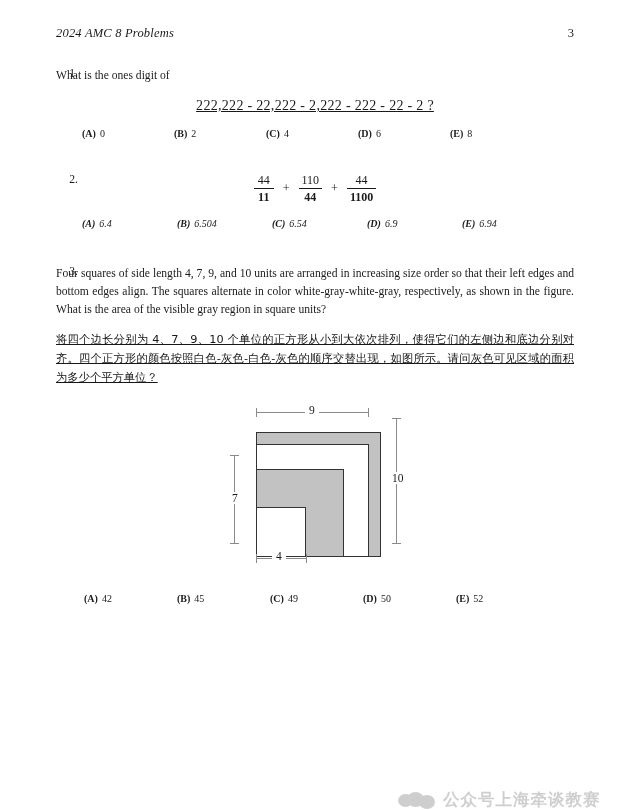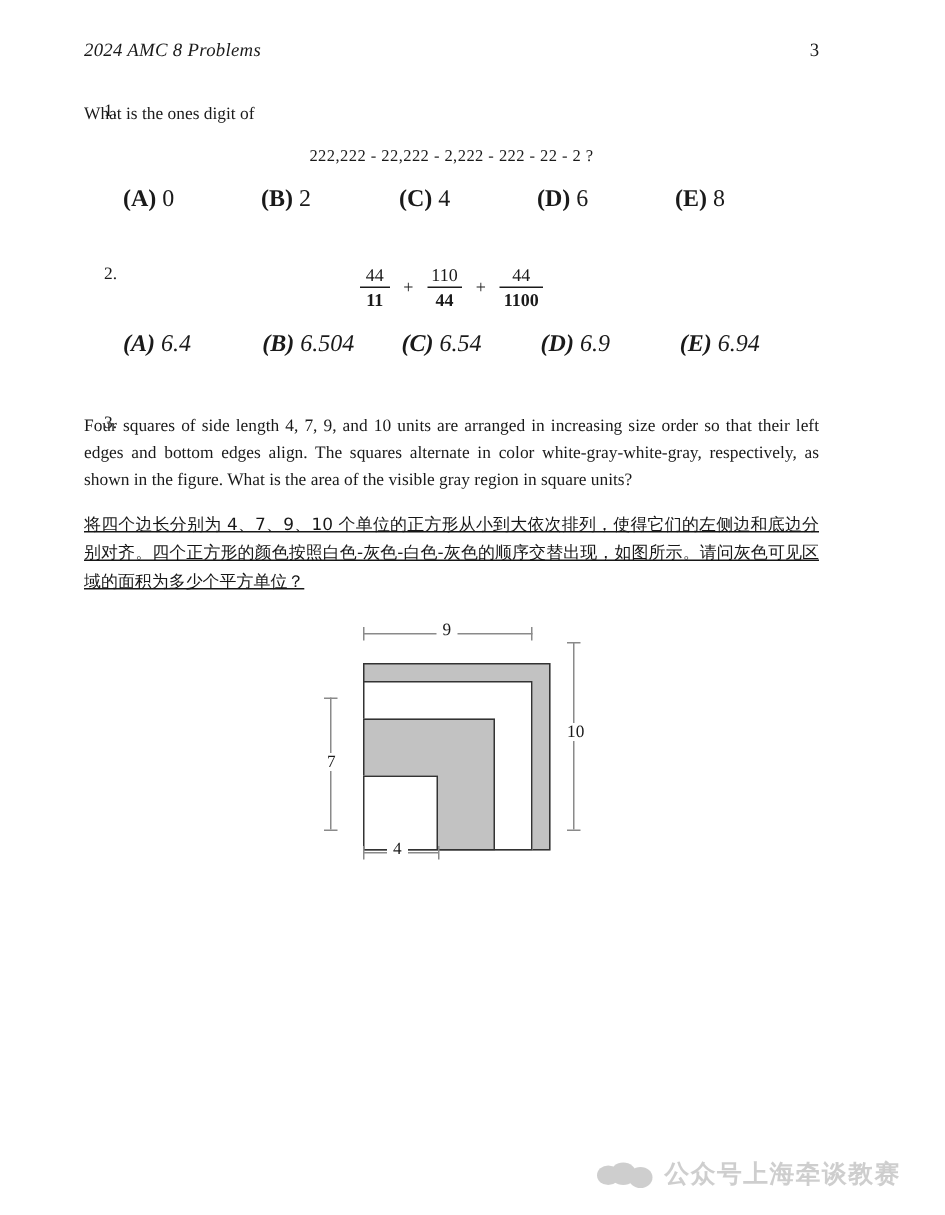--- a/index.html
+++ b/index.html
@@ -13,21 +13,21 @@
     font-family: "Liberation Serif", "DejaVu Serif", serif;
     color: #1a1a1a;
     position: relative;
     overflow: hidden;
   }
   .page {
     position: relative;
     width: 630px;
     height: 810px;
     box-sizing: border-box;
-    padding: 26px 84px 0 56px;
+    padding: 26px 56px 0 56px;
   }
 
   
   .header {
     display: flex;
     justify-content: space-between;
     align-items: baseline;
     font-size: 12.5px;
     margin-bottom: 26px;
   }
@@ -64,23 +64,24 @@
     font-size: 11.3px;
     line-height: 1.72;
     margin-top: 3px;
     text-align: justify;
     color: #171717;
   }
 
   
   .display-math {
     text-align: center;
-    font-size: 11px;
+    font-size: 14px;
     margin: 13px 0 14px 0;
     letter-spacing: 0.3px;
+    text-decoration: underline;
   }
   .frac-row {
     display: flex;
     justify-content: center;
     align-items: center;
     gap: 7px;
     margin: 16px 0 10px 0;
     font-size: 12px;
   }
   .frac {
@@ -107,21 +108,21 @@
   .plus {
     font-size: 12px;
     padding: 0 2px;
   }
 
   
   .choices {
     display: flex;
     margin-top: 13px;
     padding-left: 26px;
-    font-size: 16px;
+    font-size: 10px;
   }
   .choice {
     display: inline-block;
   }
   .choice-label {
     font-weight: bold;
   }
   .choice-value {
     margin-left: 4px;
   }
@@ -178,21 +179,21 @@
     font-size: 11.5px;
     background: #ffffff;
     padding: 0 4px;
     color: #1a1a1a;
   }
 
   
   .watermark {
     position: absolute;
     left: 398px;
-    top: 772px;
+    top: 789px;
     display: flex;
     align-items: center;
     gap: 5px;
     opacity: 0.42;
     pointer-events: none;
   }
   .wm-logo {
     position: relative;
     width: 40px;
     height: 22px;
@@ -300,20 +301,27 @@
           <div class="tick-h" style="left:20px; top:143px;"></div>
           <div class="dim-label" style="left:18px; top:92px;">7</div>
 
           <div class="dim-line-h" style="left:46px; top:158px; width:50px;"></div>
           <div class="tick-v" style="left:46px; top:154px;"></div>
           <div class="tick-v" style="left:96px; top:154px;"></div>
           <div class="dim-label" style="left:62px; top:150px;">4</div>
         </div>
       </div>
 
+      <div class="choices prob3">
+        <span class="choice"><span class="choice-label">(A)</span><span class="choice-value">42</span></span>
+        <span class="choice"><span class="choice-label">(B)</span><span class="choice-value">45</span></span>
+        <span class="choice"><span class="choice-label">(C)</span><span class="choice-value">49</span></span>
+        <span class="choice"><span class="choice-label">(D)</span><span class="choice-value">50</span></span>
+        <span class="choice"><span class="choice-label">(E)</span><span class="choice-value">52</span></span>
+      </div>
     </div>
   </div>
 
   <div class="watermark">
     <div class="wm-logo">
       <div class="wm-bubble" style="left:0px; top:5px; width:15px; height:13px;"></div>
       <div class="wm-bubble" style="left:9px; top:3px; width:17px; height:15px;"></div>
       <div class="wm-bubble" style="left:21px; top:6px; width:16px; height:14px;"></div>
     </div>
     <div class="wm-text">公众号上海牵谈教赛</div>

